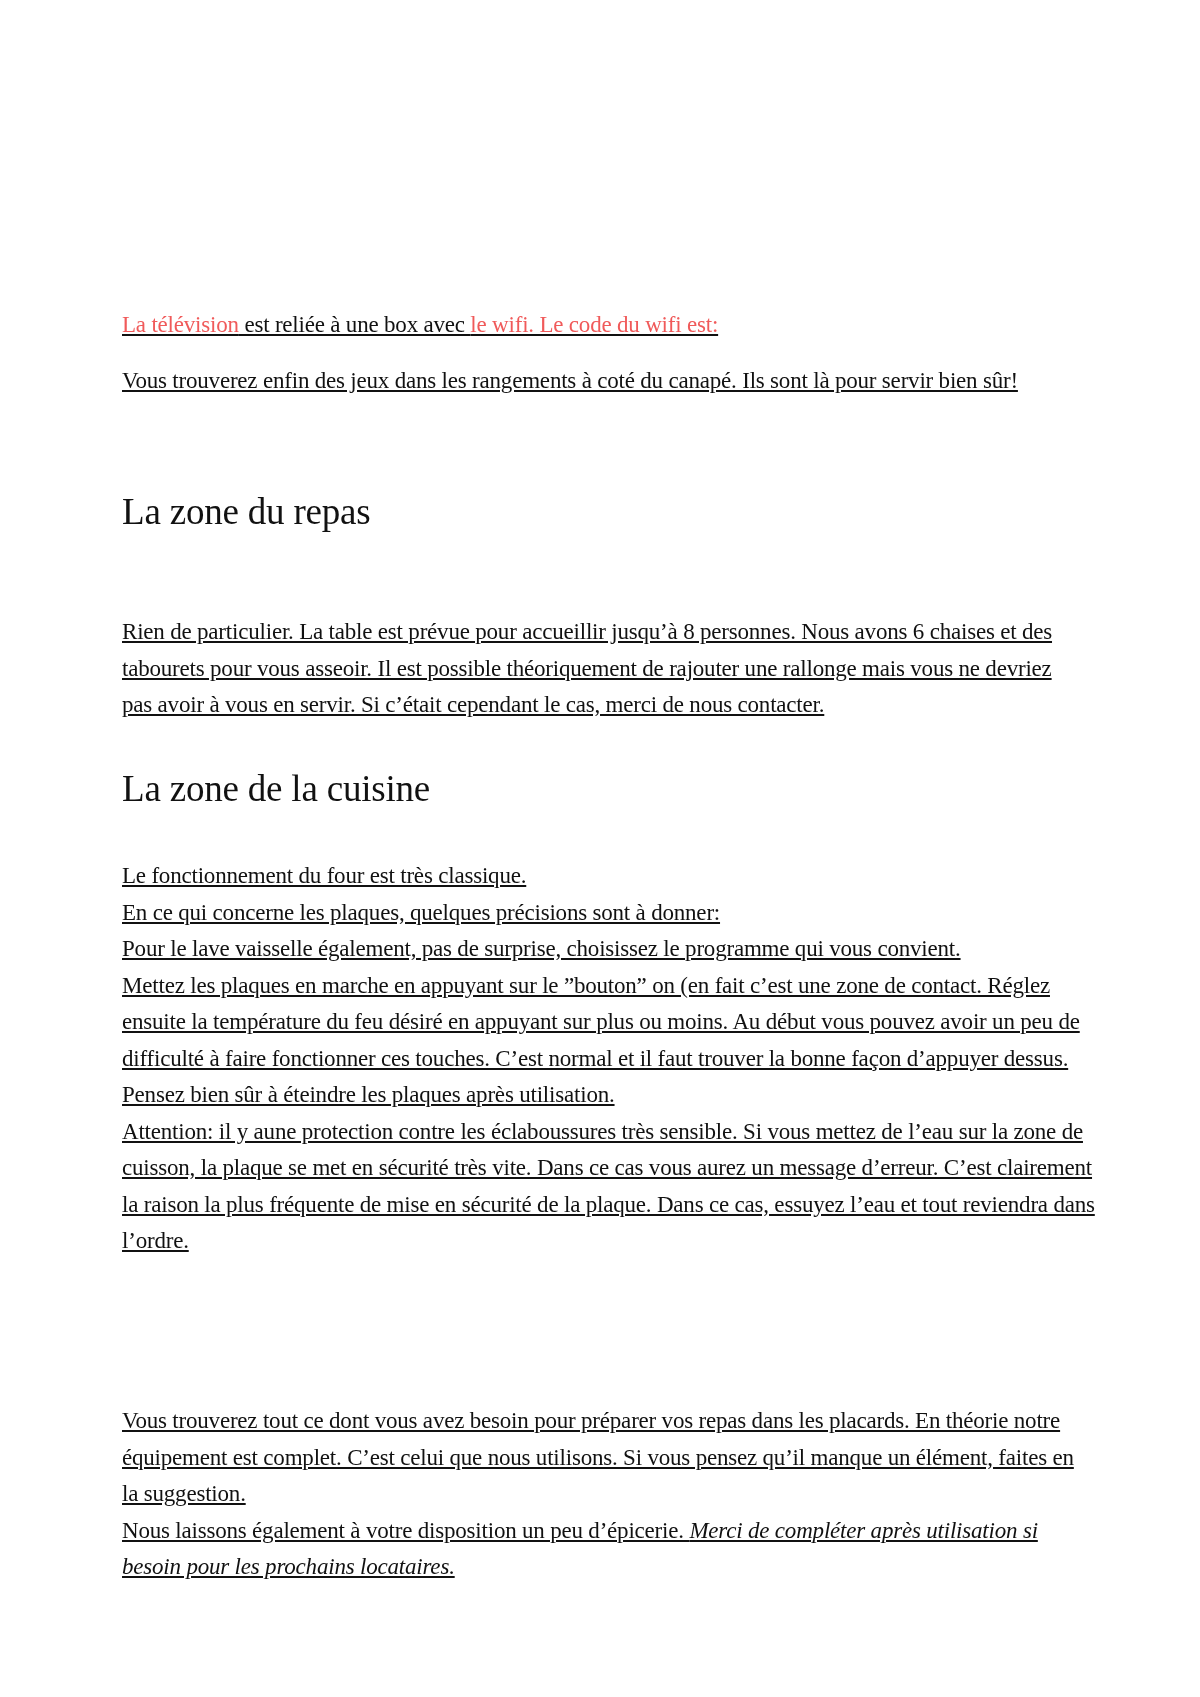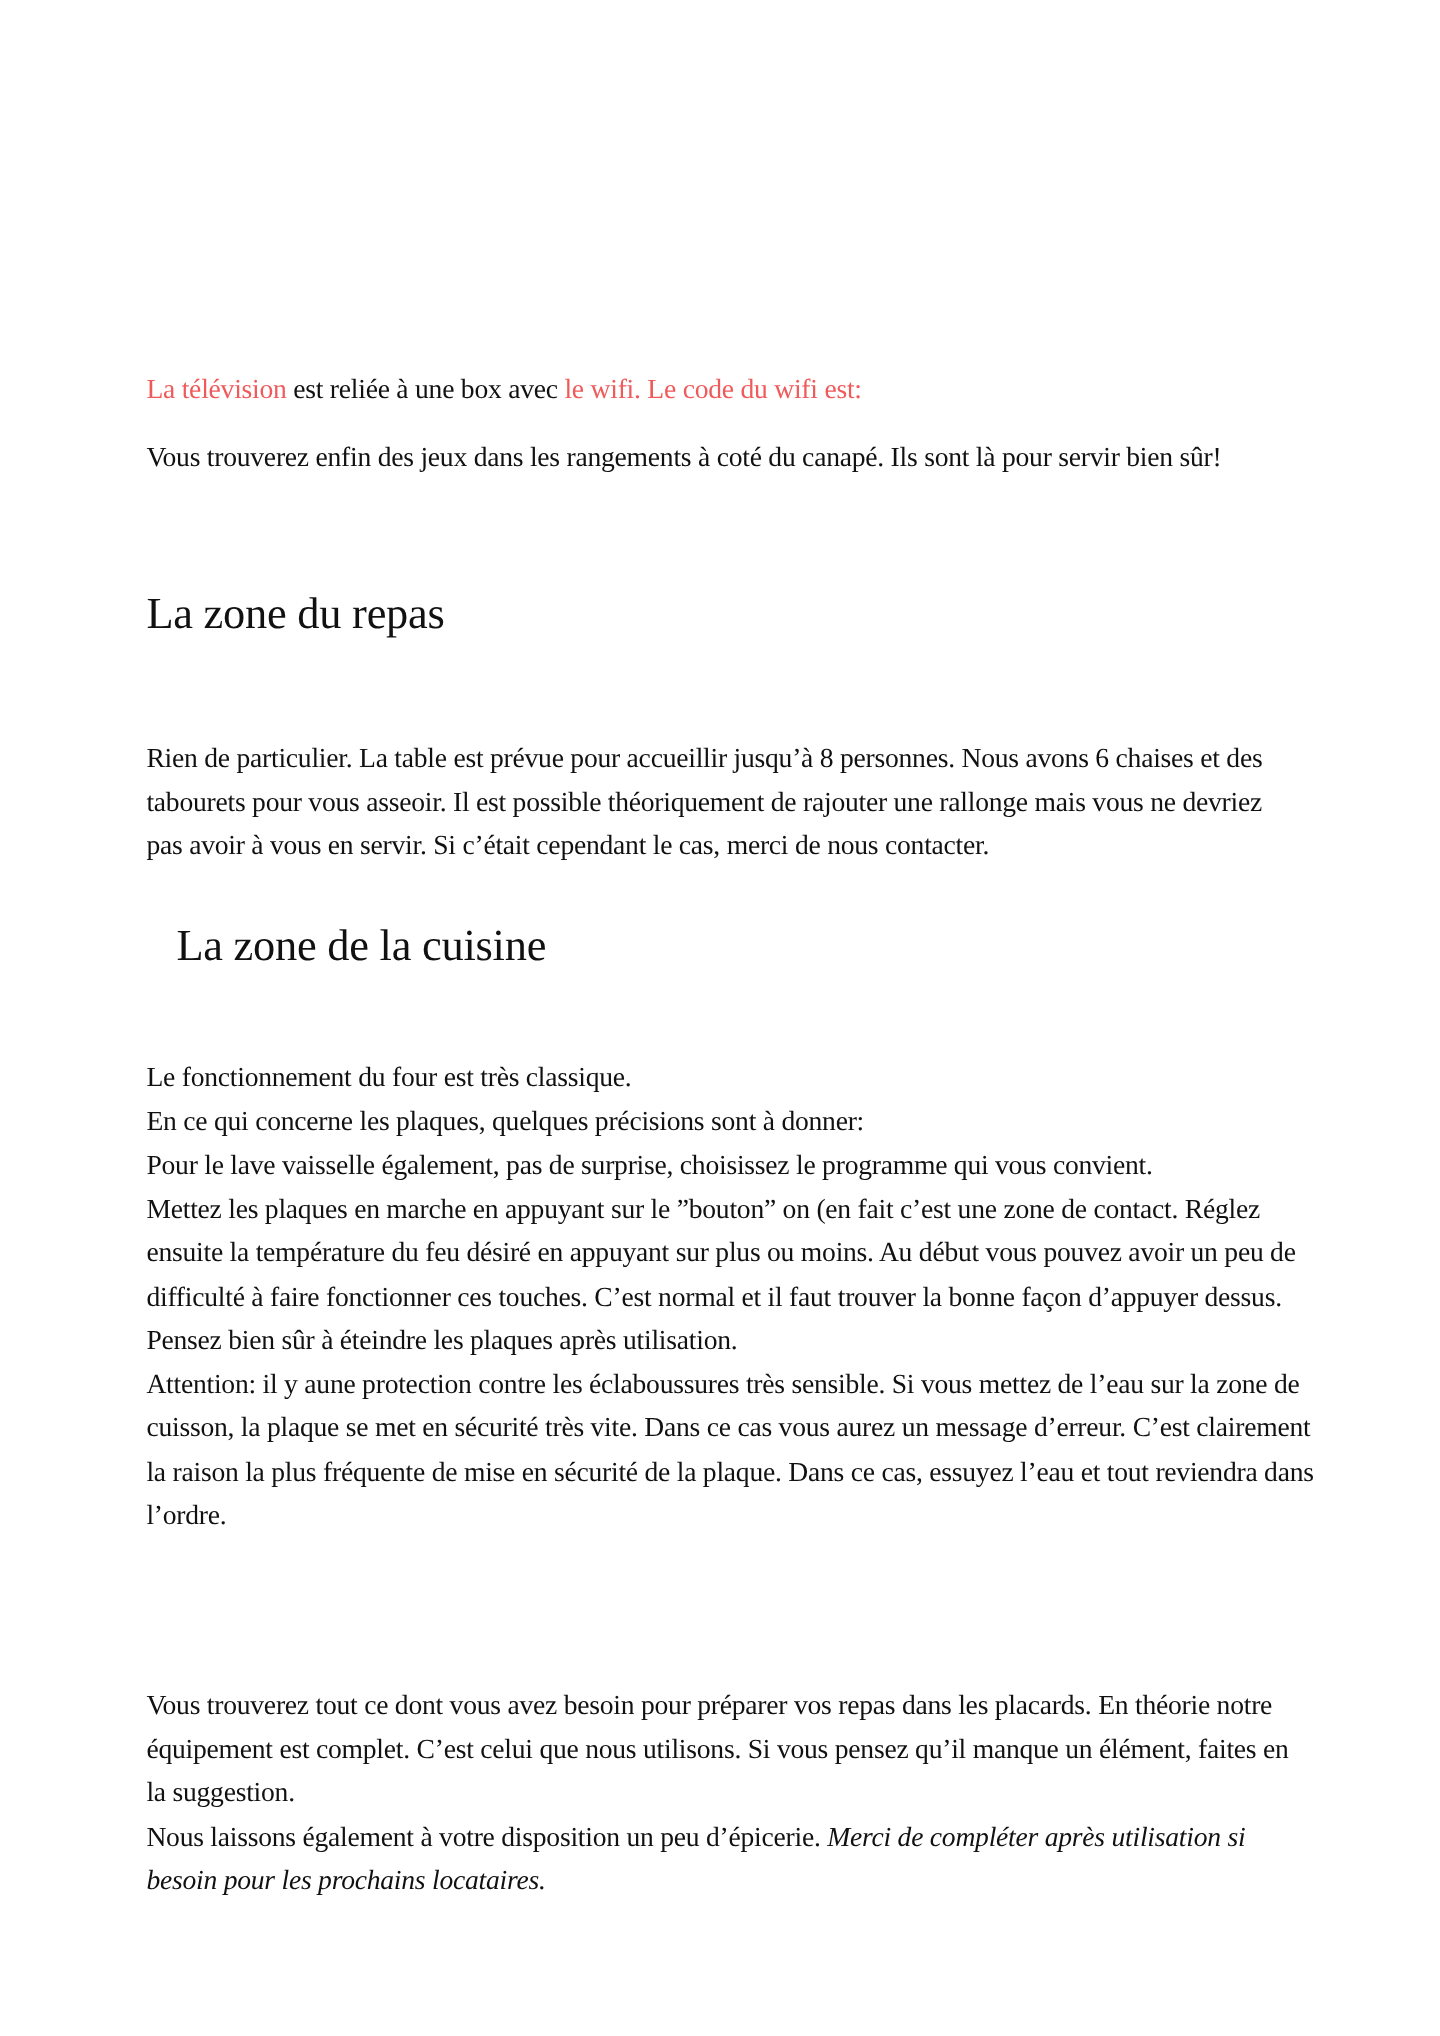--- a/index.html
+++ b/index.html
@@ -22,20 +22,21 @@
       width: 980px;
     }
     .p {
       position: absolute;
       left: 0;
       width: 980px;
       font-size: 23px;
       line-height: 36.5px;
       letter-spacing: -0.2px;
       margin: 0;
+      text-decoration: underline;
     }
     .h {
       position: absolute;
       left: 0;
       font-size: 37px;
       font-weight: normal;
       margin: 0;
       letter-spacing: -0.2px;
     }
     .accent { color: #f05a5a; }
@@ -50,23 +51,23 @@
   <p class="p" style="top:307px;">
     <span class="accent">La télévision</span><span> est reliée à une box avec </span><span class="accent">le wifi. Le code du wifi est:</span>
   </p>
 
   <p class="p" style="top:363px; width:960px;">Vous trouverez enfin des jeux dans les rangements à coté du canapé. Ils sont là pour servir bien sûr!</p>
 
   <h2 class="h" style="top:490px;">La zone du repas</h2>
 
   <p class="p" style="top:614px; width:960px;">Rien de particulier. La table est prévue pour accueillir jusqu’à 8 personnes. Nous avons 6 chaises et des tabourets pour vous asseoir. Il est possible théoriquement de rajouter une rallonge mais vous ne devriez pas avoir à vous en servir. Si c’était cependant le cas, merci de nous contacter.</p>
 
-  <h2 class="h" style="top:767px;margin-left:25px;">La zone de la cuisine</h2>
+  <h2 class="h" style="top:767px;">La zone de la cuisine</h2>
 
-  <div class="p" style="top:858px; width:985px;margin-top:22px;">
+  <div class="p" style="top:858px; width:985px;">
     <span class="line">Le fonctionnement du four est très classique.</span>
     <span class="line">En ce qui concerne les plaques, quelques précisions sont à donner:</span>
     <span class="line">Pour le lave vaisselle également, pas de surprise, choisissez le programme qui vous convient.</span>
     <span class="line">Mettez les plaques en marche en appuyant sur le ”bouton” on (en fait c’est une zone de contact. Réglez ensuite la température du feu désiré en appuyant sur plus ou moins. Au début vous pouvez avoir un peu de difficulté à faire fonctionner ces touches. C’est normal et il faut trouver la bonne façon d’appuyer dessus.</span>
     <span class="line">Pensez bien sûr à éteindre les plaques après utilisation.</span>
     <span class="line">Attention: il y aune protection contre les éclaboussures très sensible. Si vous mettez de l’eau sur la zone de cuisson, la plaque se met en sécurité très vite. Dans ce cas vous aurez un message d’erreur. C’est clairement la raison la plus fréquente de mise en sécurité de la plaque. Dans ce cas, essuyez l’eau et tout reviendra dans l’ordre.</span>
   </div>
 
   <div class="p" style="top:1403px; width:960px;">
     <span class="line">Vous trouverez tout ce dont vous avez besoin pour préparer vos repas dans les placards. En théorie notre équipement est complet. C’est celui que nous utilisons. Si vous pensez qu’il manque un élément, faites en la suggestion.</span>

